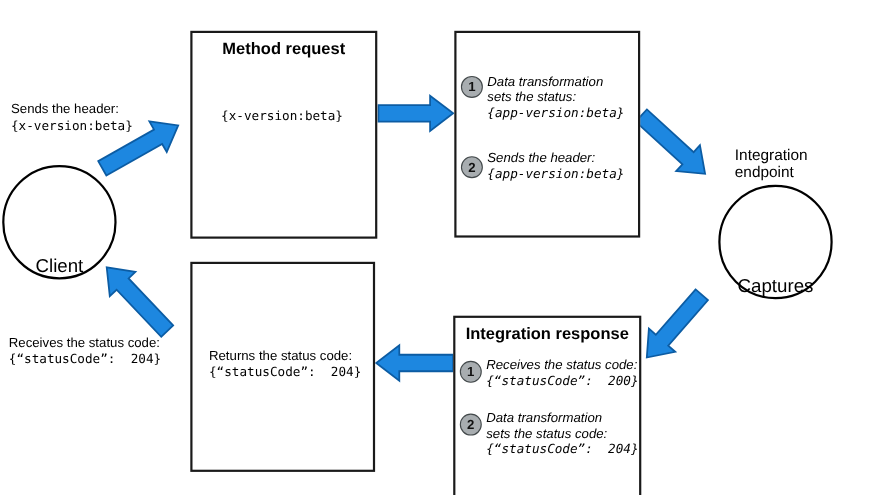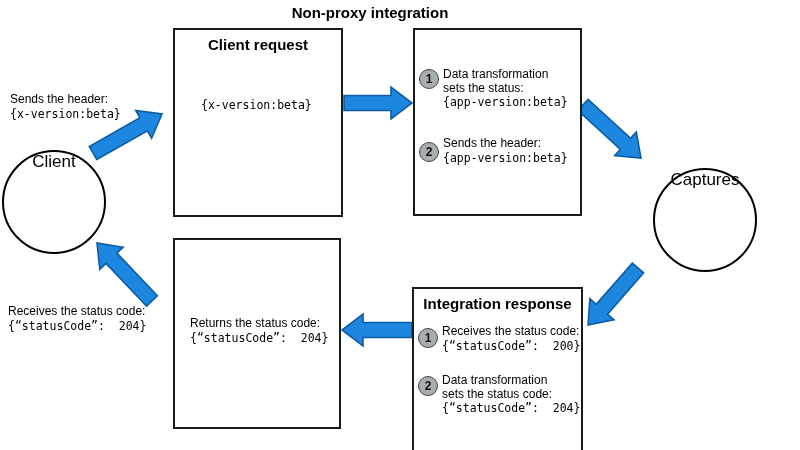--- a/index.html
+++ b/index.html
@@ -17,21 +17,21 @@
     overflow:hidden;
   }
   .diagram-title{
     position:absolute;left:220px;top:4px;width:300px;text-align:center;
     font-size:15px;font-weight:600;
   }
   svg.arrow-layer{position:absolute;left:0;top:0;width:800px;height:450px;pointer-events:none;}
   .arrow-poly{fill:var(--arrow-fill);stroke:var(--arrow-stroke);stroke-width:1.6;stroke-linejoin:miter;}
   .node-circle{
     position:absolute;width:100px;height:100px;border:2.4px solid #000;border-radius:50%;
-    display:flex;align-items:flex-start;justify-content:center;background:#fff;
+    display:flex;align-items:flex-end;justify-content:center;background:#fff;
     font-size:17px;
   }
   .circle-client{left:2px;top:150px;}
   .circle-petstore{left:653px;top:168px;}
   .box{
     position:absolute;border:2px solid var(--box-border);background:#fff;
   }
   .box-method-request{left:173px;top:28px;width:166px;height:185px;}
   .box-integration-request{left:413px;top:28px;width:165px;height:184px;}
   .box-method-response{left:173px;top:238px;width:164px;height:187px;}
@@ -48,28 +48,27 @@
   .endpoint-caption{position:absolute;left:668px;top:132px;font-size:14px;line-height:16px;}
   .box-content{position:absolute;}
   .mr-content{left:26px;top:68px;}
   .mresp-content{left:15px;top:77px;}
   .step-badge{
     position:absolute;width:20px;height:20px;border-radius:50%;
     background:var(--badge-fill);border:1.6px solid var(--badge-stroke);
     display:flex;align-items:center;justify-content:center;
     font-size:12px;font-weight:700;color:#111;box-sizing:border-box;
   }
-  .step-text{position:absolute;}
+  .step-text{position:absolute;font-style:italic;}
 </style>
 </head>
 <body>
 
 <div class="canvas">
 
-  <div class="diagram-title">Non-proxy integration</div>
 
   <svg class="arrow-layer" viewBox="0 0 800 450">
     <polygon class="arrow-poly" points="96.7,159.5 147.4,130.9 151.6,138.2 162,114 135.8,110.4 140.0,117.8 89.3,146.5"></polygon>
     <polygon class="arrow-poly" points="344,110.5 391,110.5 391,119 412,103 391,87 391,95.5 344,95.5"></polygon>
     <polygon class="arrow-poly" points="577.9,110.5 620.4,149.4 614.7,155.6 641,158 636.3,132.0 630.6,138.3 588.1,99.5"></polygon>
     <polygon class="arrow-poly" points="632.4,263.1 596.2,304.3 589.9,298.7 588,325 613.9,319.8 607.5,314.2 643.6,272.9"></polygon>
     <polygon class="arrow-poly" points="412,322.5 363,322.5 363,314 342,330 363,346 363,337.5 412,337.5"></polygon>
     <polygon class="arrow-poly" points="157.4,295.8 116.9,253.1 123.1,247.2 97,243 99.8,269.2 106.0,263.4 146.6,306.2"></polygon>
   </svg>
 
@@ -81,21 +80,21 @@
     <div class="txt">Sends the header:</div>
     <div class="code">{x-version:beta}</div>
   </div>
 
   <div class="note note-receive">
     <div class="txt">Receives the status code:</div>
     <div class="code">{“statusCode”:  204}</div>
   </div>
 
   <div class="box box-method-request">
-    <div class="box-title">Client request</div>
+    <div class="box-title">Method request</div>
     <div class="box-content mr-content">
       <div class="code">{x-version:beta}</div>
     </div>
   </div>
 
   <div class="box box-integration-request">
 
     <div class="step-badge" style="left:4px;top:39px;">
       <span>1</span>
     </div>
@@ -107,20 +106,24 @@
 
     <div class="step-badge" style="left:4px;top:112px;">
       <span>2</span>
     </div>
     <div class="step-text" style="left:28px;top:107px;">
       <div class="txt">Sends the header:</div>
       <div class="code">{app-version:beta}</div>
     </div>
   </div>
 
+  <div class="endpoint-caption">
+    <div>Integration</div>
+    <div>endpoint</div>
+  </div>
   <div class="node-circle circle-petstore">
     <span>Captures</span>
   </div>
 
   <div class="box box-method-response">
     <div class="box-content mresp-content">
       <div class="txt">Returns the status code:</div>
       <div class="code">{“statusCode”:  204}</div>
     </div>
   </div>

